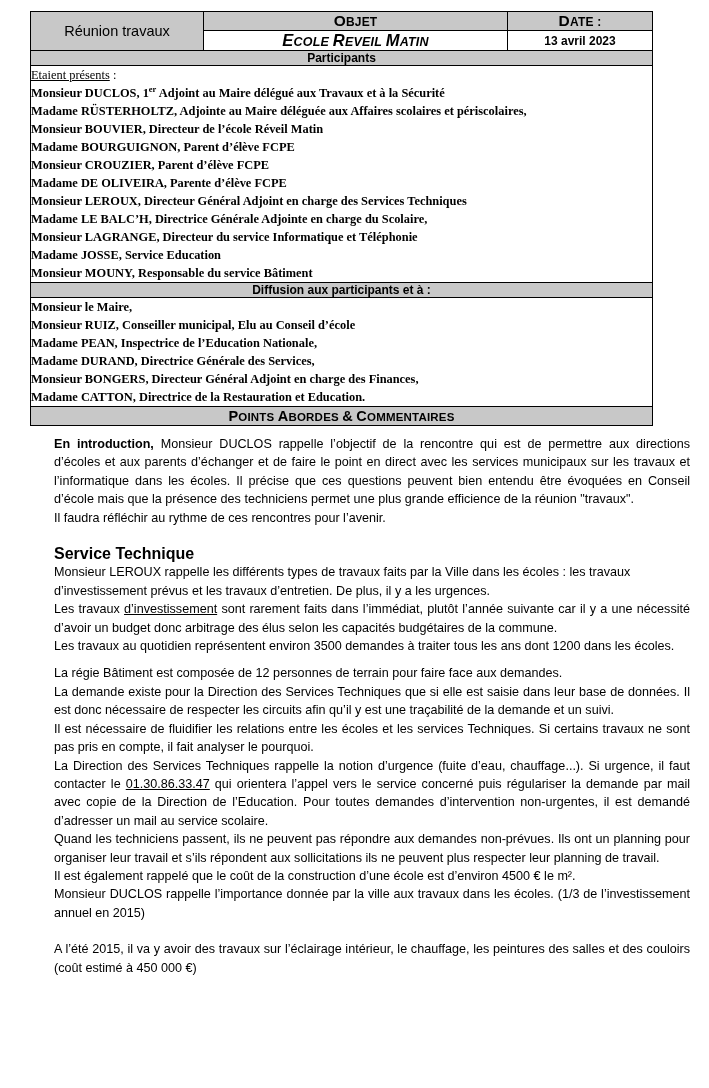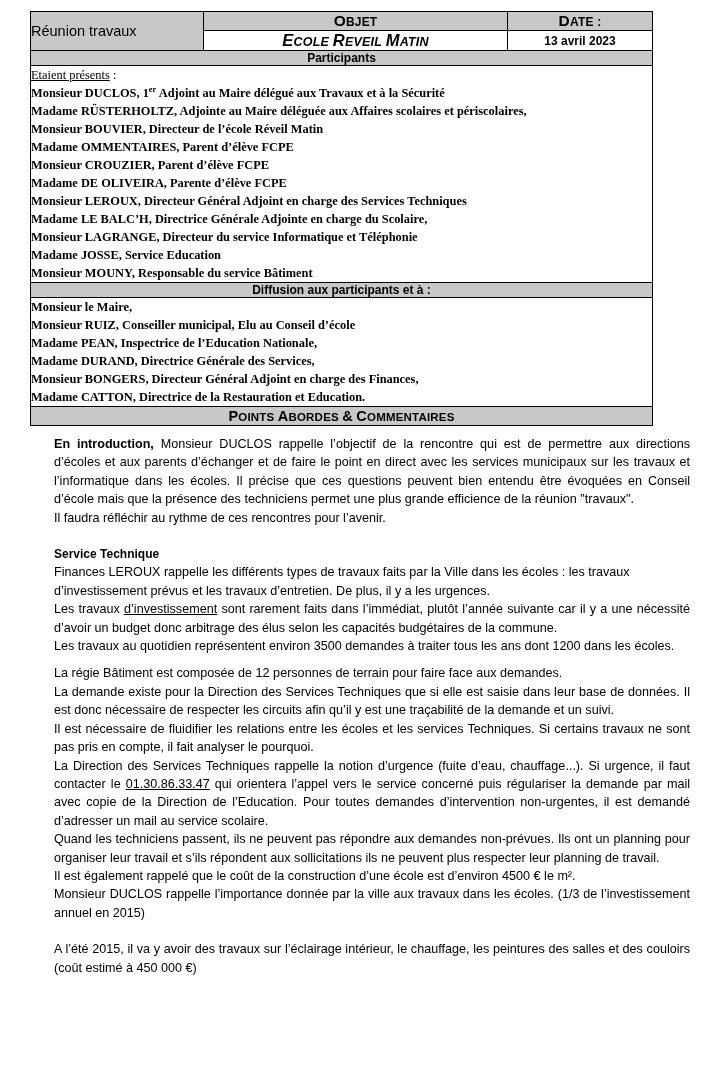--- a/index.html
+++ b/index.html
@@ -31,20 +31,21 @@
   }
   table.meta td {
     border: 1px solid #000000;
     padding: 0;
     vertical-align: middle;
   }
   .gray { background: #c8c8c8; }
 
   .cell-reunion {
     width: 172px;
+    text-align: center;
     font-size: 14.5px;
     font-weight: normal;
     padding: 4px 6px;
     line-height: 1.15;
   }
   .cell-objet-head, .cell-date-head {
     text-align: center;
     padding: 2px 4px 3px 4px;
   }
   .cell-objet-head { width: 303px; }
@@ -117,21 +118,21 @@
     margin: 0;
   }
   .body p.block { text-align: justify; }
   .body p.flush { text-align: left; }
   .body .spacer { height: 18px; }
   .body .spacer-sm { height: 9px; }
   .body b { font-weight: bold; }
   .body .ul { text-decoration: underline; }
   .body h3 {
     margin: 0;
-    font-size: 12px;
+    font-size: 16px;
     font-weight: bold;
     line-height: 18.4px;
   }
 </style>
 </head>
 <body>
 
 <div class="page">
 
   <table class="meta">
@@ -159,21 +160,21 @@
         <td colspan="3" class="band gray">
           <span>Participants</span>
         </td>
       </tr>
       <tr>
         <td colspan="3" class="names-cell">
           <p class="u"><span class="ul">Etaient présents</span><span> :</span></p>
           <p><span>Monsieur DUCLOS, 1</span><sup class="ordinal">er</sup><span> Adjoint au Maire délégué aux Travaux et à la Sécurité</span></p>
           <p>Madame RÜSTERHOLTZ, Adjointe au Maire déléguée aux Affaires scolaires et périscolaires,</p>
           <p>Monsieur BOUVIER, Directeur de l’école Réveil Matin</p>
-          <p>Madame OMMENTAIRES, Parent d’élève FCPE</p>
+          <p>Madame BOURGUIGNON, Parent d’élève FCPE</p>
           <p>Monsieur CROUZIER, Parent d’élève FCPE</p>
           <p>Madame DE OLIVEIRA, Parente d’élève FCPE</p>
           <p>Monsieur LEROUX, Directeur Général Adjoint en charge des Services Techniques</p>
           <p>Madame LE BALC’H, Directrice Générale Adjointe en charge du Scolaire,</p>
           <p>Monsieur LAGRANGE, Directeur du service Informatique et Téléphonie</p>
           <p>Madame JOSSE, Service Education</p>
           <p>Monsieur MOUNY, Responsable du service Bâtiment</p>
         </td>
       </tr>
       <tr>
@@ -201,21 +202,21 @@
 
   <div class="body">
 
     <p class="block"><b>En introduction,</b><span> Monsieur DUCLOS rappelle l’objectif de la rencontre qui est de permettre aux directions d’écoles et aux parents d’échanger et de faire le point en direct avec les services municipaux sur les travaux et l’informatique dans les écoles. Il précise que ces questions peuvent bien entendu être évoquées en Conseil d’école mais que la présence des techniciens permet une plus grande efficience de la réunion "travaux".</span></p>
     <p class="flush">Il faudra réfléchir au rythme de ces rencontres pour l’avenir.</p>
 
     <div class="spacer"></div>
 
     <h3>Service Technique</h3>
 
-    <p class="flush">Finances LEROUX rappelle les différents types de travaux faits par la Ville dans les écoles : les travaux d’investissement prévus et les travaux d’entretien. De plus, il y a les urgences.</p>
+    <p class="flush">Monsieur LEROUX rappelle les différents types de travaux faits par la Ville dans les écoles : les travaux d’investissement prévus et les travaux d’entretien. De plus, il y a les urgences.</p>
     <p class="block"><span>Les travaux </span><span class="ul">d’investissement</span><span> sont rarement faits dans l’immédiat, plutôt l’année suivante car il y a une nécessité d’avoir un budget donc arbitrage des élus selon les capacités budgétaires de la commune.</span></p>
     <p class="block">Les travaux au quotidien  représentent environ 3500 demandes à traiter tous les ans dont 1200 dans les écoles.</p>
 
     <div class="spacer-sm"></div>
 
     <p class="flush">La régie Bâtiment est composée de 12 personnes de terrain pour faire face aux demandes.</p>
     <p class="block">La demande existe pour la Direction des Services Techniques que si elle est saisie dans leur base de données. Il est donc nécessaire de respecter les circuits afin qu’il y est une traçabilité de la demande et un suivi.</p>
     <p class="block">Il est nécessaire de fluidifier les relations entre les écoles et les services Techniques. Si certains travaux ne sont pas pris en compte, il fait analyser le pourquoi.</p>
     <p class="block"><span>La Direction des Services Techniques rappelle la notion d’urgence (fuite d’eau, chauffage...). Si urgence, il faut contacter le </span><span class="ul">01.30.86.33.47</span><span> qui orientera l’appel vers le service concerné puis régulariser la demande par mail avec copie de la Direction de l’Education. Pour toutes demandes d’intervention non-urgentes, il est demandé d’adresser un mail au service scolaire.</span></p>
     <p class="block">Quand les techniciens passent, ils ne peuvent pas répondre aux demandes non-prévues. Ils ont un planning pour organiser leur travail et s’ils répondent aux sollicitations ils ne peuvent plus respecter leur planning de travail.</p>

